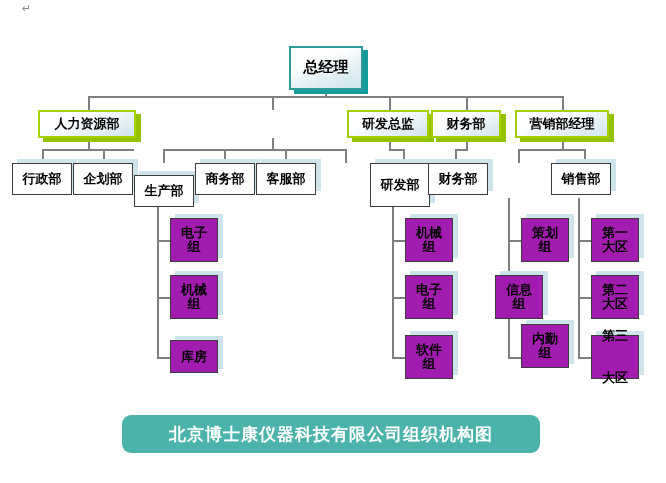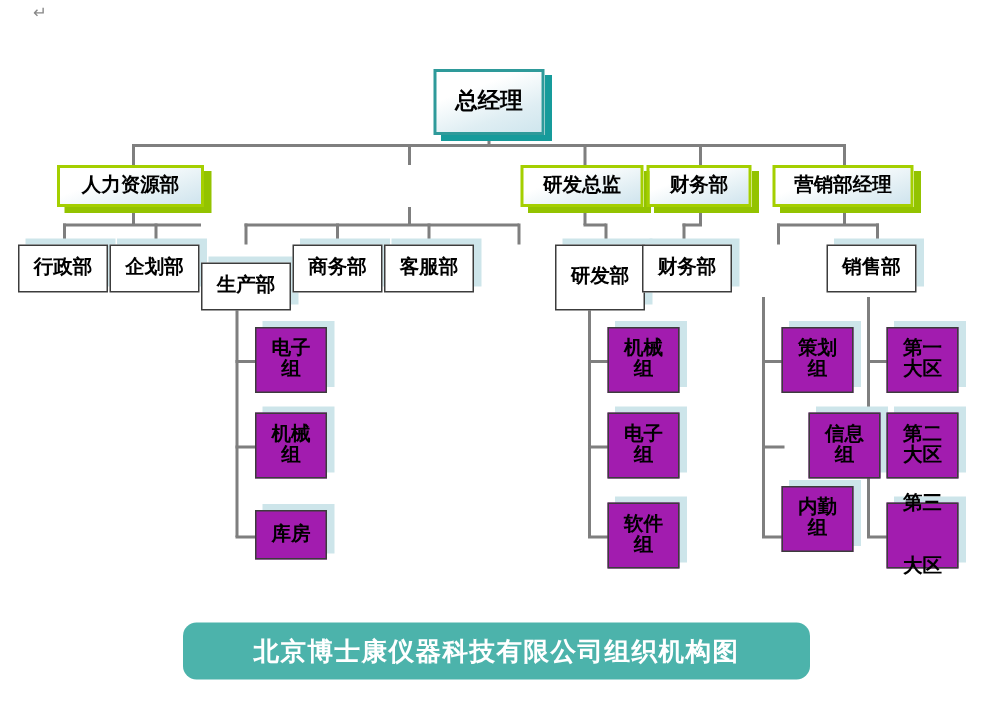--- a/index.html
+++ b/index.html
@@ -209,21 +209,21 @@
   </div>
   <div class="box lvl4" style="left:405px; top:335px; width:48px; height:44px;">
     <span class="l">软件</span>
     <span class="l">组</span>
   </div>
 
   <div class="box lvl4" style="left:521px; top:218px; width:48px; height:44px;">
     <span class="l">策划</span>
     <span class="l">组</span>
   </div>
-  <div class="box lvl4" style="left:539px; top:275px; width:48px; height:44px;">
+  <div class="box lvl4" style="left:495px; top:275px; width:48px; height:44px;">
     <span class="l">信息</span>
     <span class="l">组</span>
   </div>
   <div class="box lvl4" style="left:521px; top:324px; width:48px; height:44px;">
     <span class="l">内勤</span>
     <span class="l">组</span>
   </div>
 
   <div class="box lvl4" style="left:591px; top:218px; width:48px; height:44px;">
     <span class="l">第一</span>

